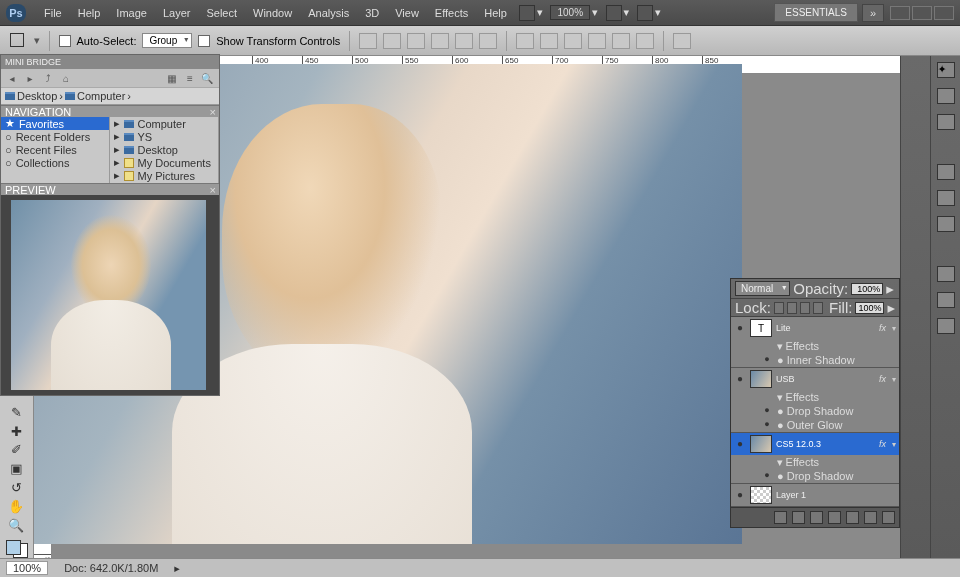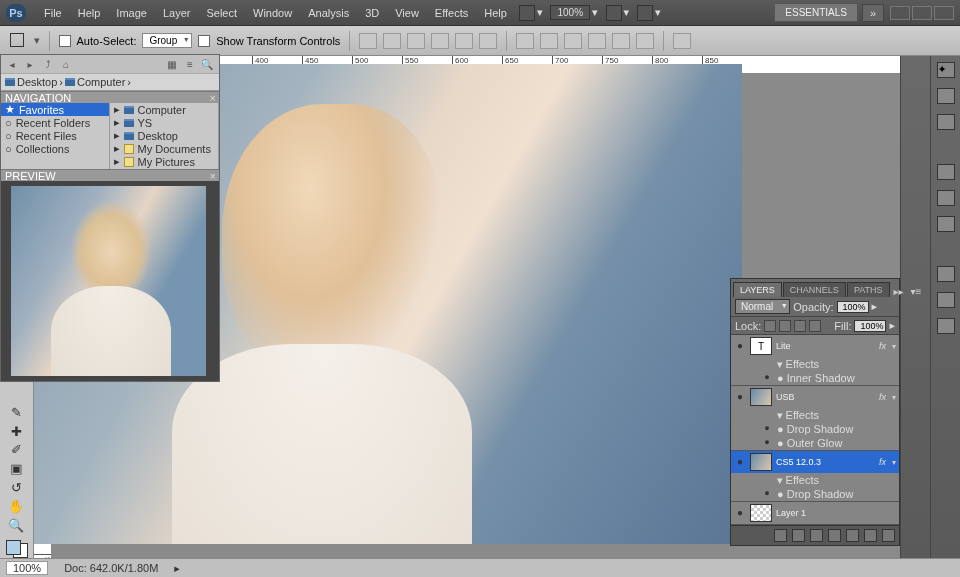--- a/index.html
+++ b/index.html
@@ -62,21 +62,21 @@
 .mb-status{height:14px;background:#c0c0c0;font-size:9px;color:#333;padding:0 4px;display:flex;align-items:center}
 
 .layers{position:absolute;right:60px;top:278px;width:170px;background:linear-gradient(#6a6a6a,#5f5f5f);border:1px solid #333;z-index:20}
 .lyr-tabs{height:18px;display:flex;align-items:end;padding:0 2px;gap:1px}
 .lyr-tab{padding:2px 6px;font-size:9px;background:#555;color:#bbb;border:1px solid #333;border-bottom:none}
 .lyr-tab.act{background:#6f6f6f;color:#eee}
 .lyr-tabs .mnu{margin-left:auto;color:#ccc;font-size:10px;padding:0 3px}
 .lyr-ctrl{height:20px;display:flex;align-items:center;padding:0 4px;gap:3px;border-bottom:1px solid #444}
 .lyr-dd{background:#888;border:1px solid #333;padding:1px 16px 1px 5px;font-size:10px;color:#eee;position:relative}
 .lyr-dd::after{content:"▾";position:absolute;right:3px;font-size:8px}
-.lyr-lbl{font-size:11px;color:#ddd}
+.lyr-lbl{font-size:15px;color:#ddd}
 .lyr-inp{width:32px;background:#ddd;border:1px solid #333;font-size:9px;padding:0 2px;text-align:right}
 .lyr-lock{height:18px;display:flex;align-items:center;padding:0 4px;gap:3px;border-bottom:1px solid #444}
 .lyr-lock .ic{width:12px;height:12px;background:#777;border:1px solid #444}
 .lyr-list{background:#858585}
 .lyr-item{border-bottom:1px solid #555}
 .lyr-main{height:22px;display:flex;align-items:center;padding:0 3px;gap:4px}
 .lyr-main.sel{background:#2a6ad0}
 .eye{width:12px;height:12px;border-radius:50%;position:relative;color:#333;font-size:10px;text-align:center}
 .lyr-thumb{width:22px;height:18px;background:#fff;border:1px solid #333;font-size:10px;display:flex;align-items:center;justify-content:center}
 .lyr-thumb.img{background:linear-gradient(120deg,#6a8aa8,#d8c8b0)}
@@ -223,20 +223,21 @@
     <div class="ic"></div>
     <div class="ic"></div>
     <div style="height:14px"></div>
     <div class="ic"></div>
     <div class="ic"></div>
     <div class="ic"></div>
   </div>
 </div>
 
 <div class="mb-panel">
+  <div class="mb-hdr">MINI BRIDGE</div>
   <div class="mb-nav">
     <div class="ic">◂</div>
     <div class="ic">▸</div>
     <div class="ic">⤴</div>
     <div class="ic">⌂</div>
     <div class="spacer"></div>
     <div class="ic">▦</div>
     <div class="ic">≡</div>
     <div class="ic">🔍</div>
   </div>
@@ -302,27 +303,20 @@
   <div class="mb-section">
       <span>PREVIEW</span>
       <span class="x">×</span>
     </div>
   <div class="mb-preview">
       <div class="thumb"></div>
     </div>
 </div>
 
 <div class="layers">
-  <div class="lyr-tabs">
-    <div class="lyr-tab act">LAYERS</div>
-    <div class="lyr-tab">CHANNELS</div>
-    <div class="lyr-tab">PATHS</div>
-    <div class="mnu">▸▸</div>
-    <div class="mnu">▾≡</div>
-  </div>
   <div class="lyr-ctrl">
     <div class="lyr-dd">Normal</div>
     <span class="lyr-lbl">Opacity:</span>
     <div class="lyr-inp">100%</div>
     <span class="lyr-lbl">▸</span>
   </div>
   <div class="lyr-lock">
     <span class="lyr-lbl">Lock:</span>
     <div class="ic"></div>
     <div class="ic"></div>

